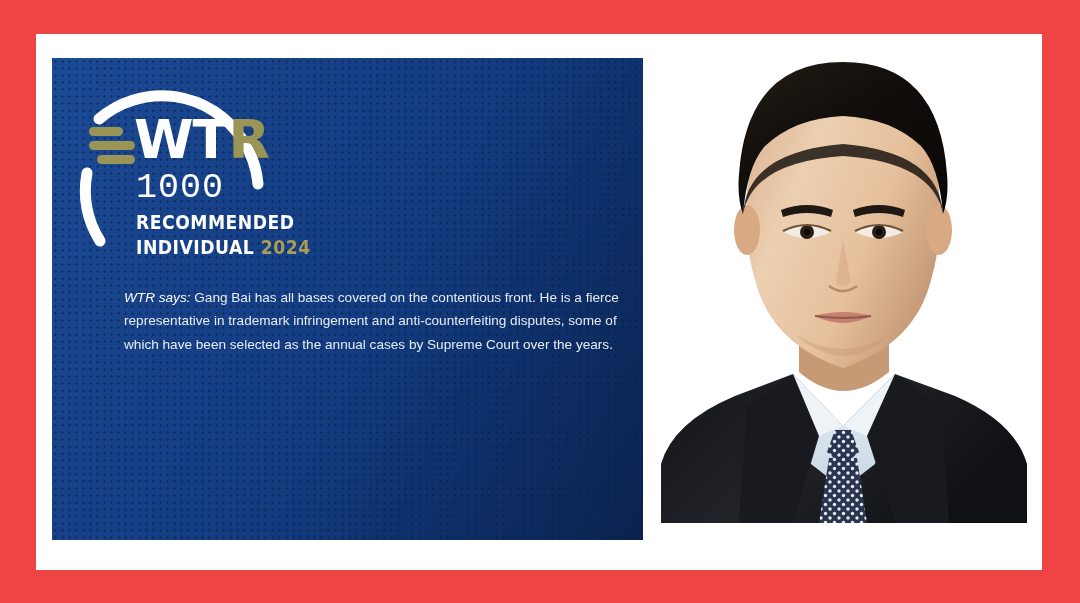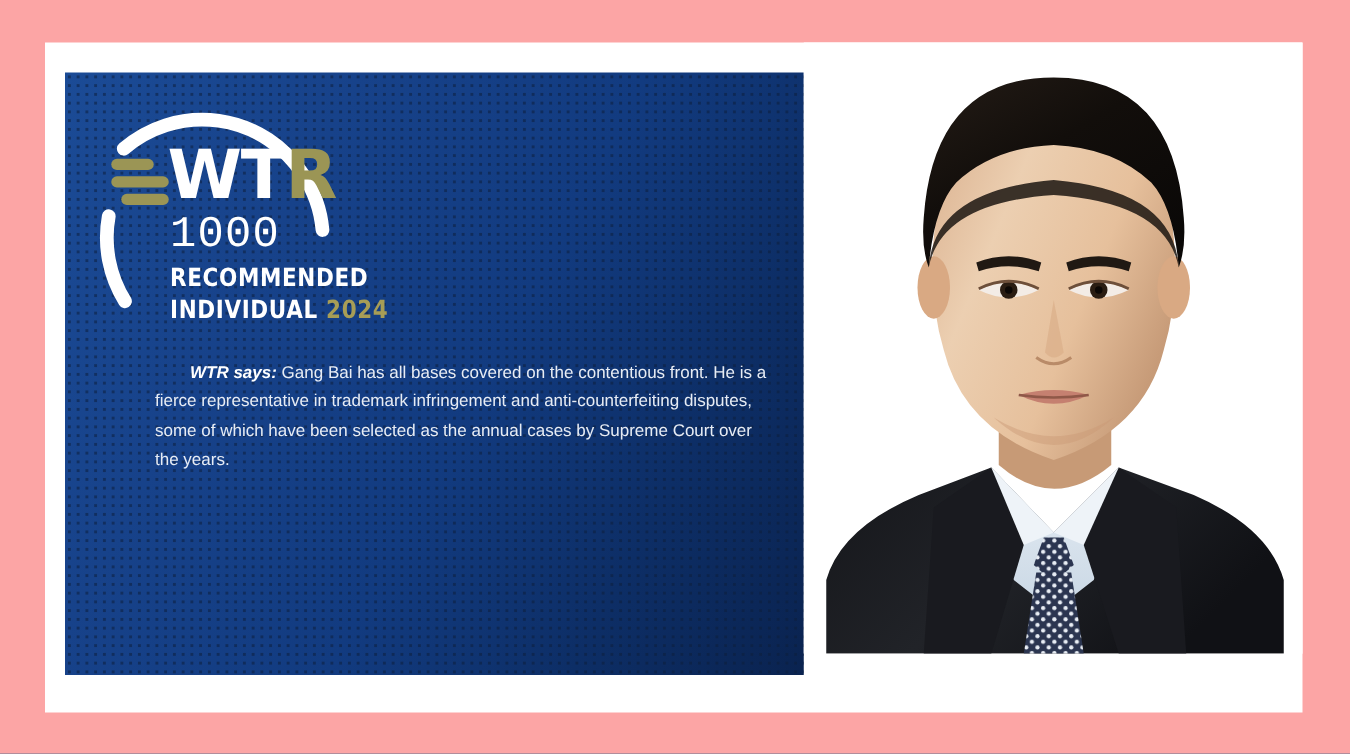--- a/index.html
+++ b/index.html
@@ -7,21 +7,21 @@
     width:1080px; height:603px;
     font-family:"Liberation Sans", sans-serif;
     overflow:hidden;
   }
   body { background:#1d3f6b; }
 
   
   #poster {
     position:relative;
     width:1080px; height:603px;
-    background:#fca5a5;
+    background:#ef4444;
   }
 
   
   #white-card {
     position:absolute;
     left:36px; top:34px;
     width:1006px; height:536px;
     background:#ffffff;
   }
 
@@ -139,24 +139,23 @@
   }
   #profile-quote {
     margin-top:6px;
     font-size:13.6px;
     font-weight:400;
     color:#e7ecf4;
     line-height:1.72;
     font-family:"Liberation Sans", sans-serif;
   }
   #profile-quote .says {
-    font-weight:700;
+    font-weight:400;
     font-style:italic;
     color:#ffffff;
-    margin-left:28px;
   }
 
   
   #portrait {
     position:absolute;
     left:607px; top:0px;
     width:399px; height:489px;
     background:#ffffff;
     overflow:hidden;
   }

